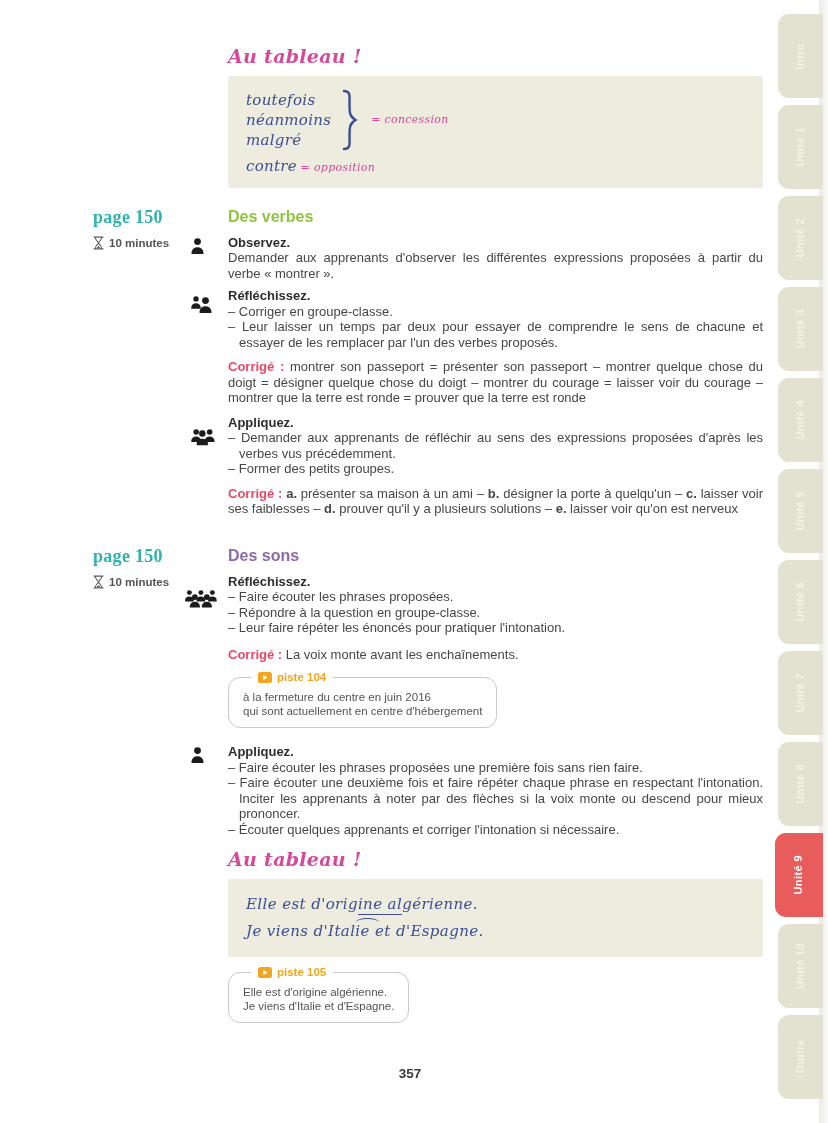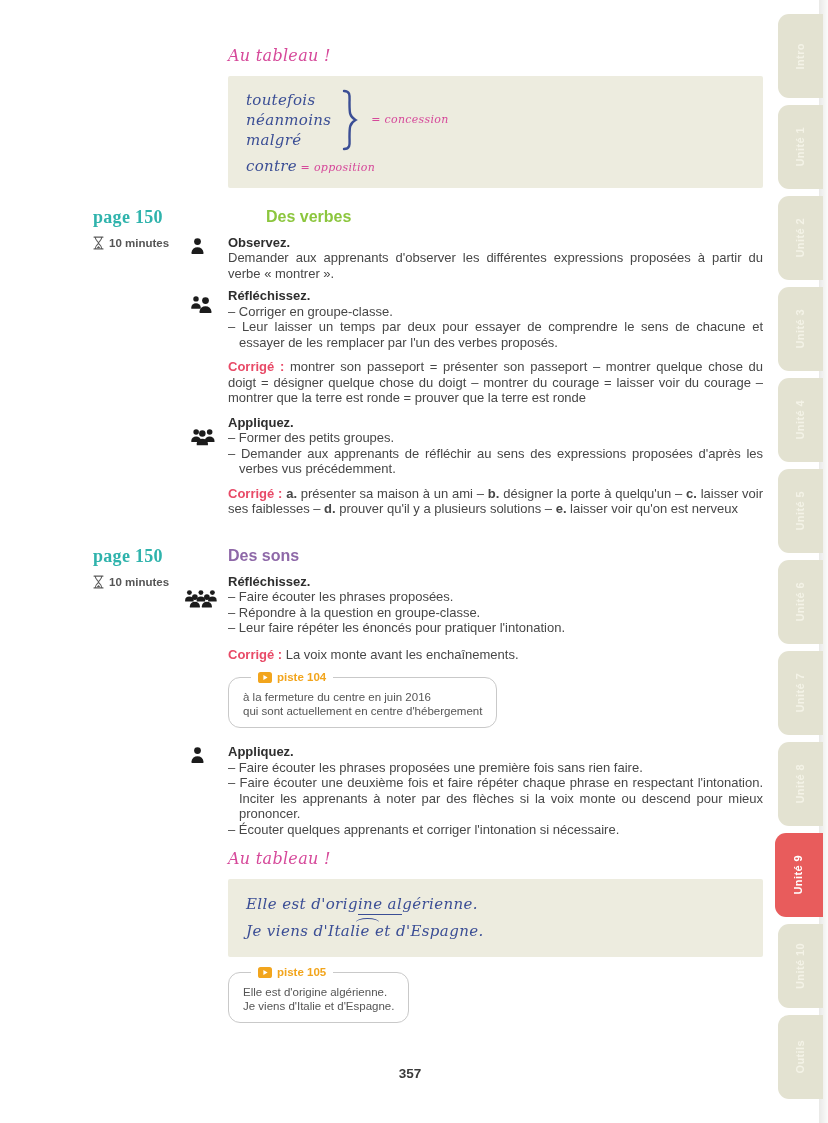--- a/index.html
+++ b/index.html
@@ -27,43 +27,43 @@
     white-space:nowrap;
   }
   .tab.active { background:#e85c5c; width:48px; }
   .tab.active span { color:#ffffff; }
 
   
   .doc { position:absolute; left:57px; top:0; width:706px; }
   .main-col { margin-left:171px; width:535px; position:relative; }
 
   .script-title {
-    font-family:"DejaVu Serif", serif; font-style:italic; font-weight:normal;
-    color:#d6499a; font-size:16px; line-height:24px; margin:0 0 8px 0;
+    font-family:"DejaVu Serif", serif; font-style:italic; font-weight:bold;
+    color:#d6499a; font-size:19px; line-height:24px; margin:0 0 8px 0;
     letter-spacing:.3px;
   }
   .board-box { background:#edecdf; border-radius:2px; padding:12px 18px; }
   .hand { font-family:"DejaVu Serif", serif; font-style:italic;
     color:#3b4e95; font-size:15px; letter-spacing:.3px; }
   .hand-pink { font-family:"DejaVu Serif", serif; font-style:italic;
     color:#d6499a; font-size:11px; letter-spacing:.3px; }
   .stack-row { display:flex; align-items:center; gap:10px; }
   .stack div { line-height:20px; }
   .brace-svg { flex:0 0 auto; }
   .board-line2 { margin-top:7px; }
 
   
   .lesson { position:relative; }
   .side-col { position:absolute; left:-171px; top:0; width:160px;margin-left:36px; }
   .page-label { font-family:"Liberation Serif", serif; font-weight:bold;
     color:#2fb3ac; font-size:18px; line-height:19px; letter-spacing:.3px; }
   .duration { margin-top:9px; display:flex; align-items:center; gap:5px;
     color:#555; font-size:11.5px; font-weight:bold; }
   h2 { font-size:16px; line-height:18px; margin:0 0 9px 0; font-weight:bold; }
-  .h-green { color:#8cc63e;margin-left:38px; }
+  .h-green { color:#8cc63e; }
   .h-purple { color:#8e68a8; }
 
   .activity { position:relative; margin:0 0 7px 0; }
   .act-icon { position:absolute; left:-38px; top:3px; }
   .act-label { font-weight:bold; color:#2e2e2e; }
   p { margin:0; }
   .just { text-align:justify; }
   .bullet { padding-left:11px; text-indent:-11px; }
   .corrige { margin:9px 0 9px 0; }
   .corrige-label { color:#e84a67; font-weight:bold; }
@@ -218,22 +218,22 @@
             </g>
           <g transform="translate(13.5,2) scale(0.82)">
               <use href="#person"></use>
             </g>
           <g transform="translate(5.2,3) scale(0.95)">
               <use href="#person"></use>
             </g>
         </svg>
       </span>
       <div class="act-label">Appliquez.</div>
+      <p class="bullet just">– Demander aux apprenants de réfléchir au sens des expressions proposées d'après les verbes vus précédemment.</p>
       <p class="bullet just">– Former des petits groupes.</p>
-      <p class="bullet just">– Demander aux apprenants de réfléchir au sens des expressions proposées d'après les verbes vus précédemment.</p>
     </div>
 
     <div class="corrige just">
       <span class="corrige-label">Corrigé :</span>
       <span><span style="font-weight: bold;">a.</span><span> présenter sa maison à un ami – </span><span style="font-weight: bold;">b.</span><span> désigner la porte à quelqu'un – </span><span style="font-weight: bold;">c.</span><span> laisser voir ses faiblesses – </span><span style="font-weight: bold;">d.</span><span> prouver qu'il y a plusieurs solutions – </span><span style="font-weight: bold;">e.</span><span> laisser voir qu'on est nerveux</span></span>
     </div>
   </section>
 
   <section class="main-col lesson" style="margin-top:30px;">
     <div class="side-col">

